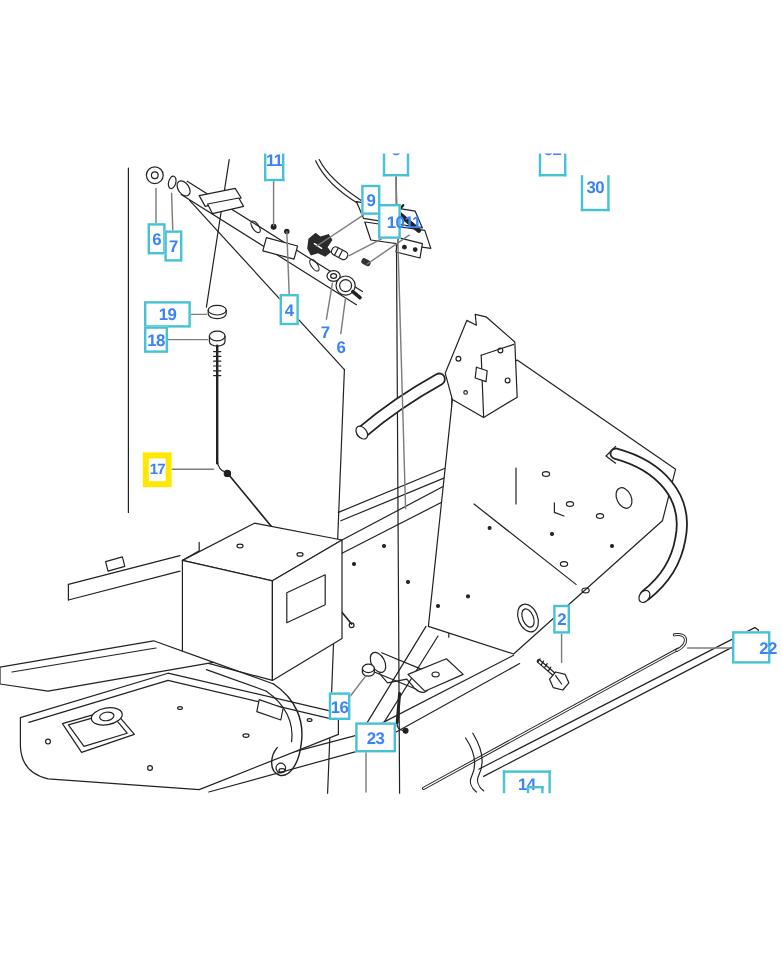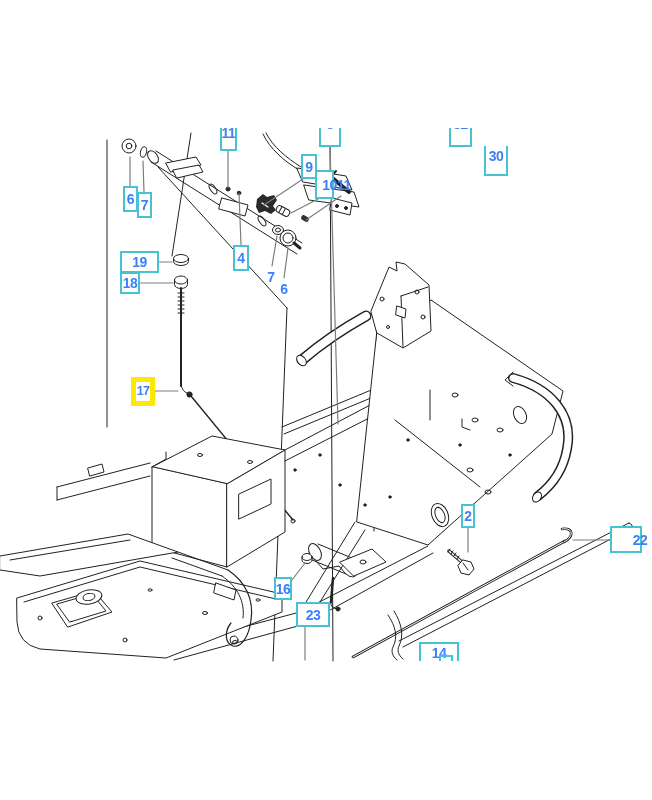--- a/index.html
+++ b/index.html
@@ -272,21 +272,21 @@
       </div>
       <div class="plabel boxed clip-top" style="left: 484px; top: 130px; width: 24px; height: 30px; margin-top: 16px;">
         <span style="transform: translateY(-4px);">30</span>
       </div>
       <div class="plabel boxed" style="left: 120px; top: 251px; width: 39px; height: 22px;">
         <span>19</span>
       </div>
       <div class="plabel boxed" style="left: 120px; top: 272px; width: 20px; height: 22px;">
         <span>18</span>
       </div>
-      <div class="plabel highlight" style="left: 119px; top: 377px; width: 24px; height: 29px; margin-left: 12px;">
+      <div class="plabel highlight" style="left: 119px; top: 377px; width: 24px; height: 29px;">
         <span>17</span>
       </div>
       <div class="plabel boxed" style="left: 461px; top: 504px; width: 14px; height: 24px;">
         <span>2</span>
       </div>
       <div class="plabel boxed" style="left: 610px; top: 526px; width: 20px; height: 27px; padding-left: 28px;">
         <span>22</span>
       </div>
       <div class="plabel boxed" style="left: 274px; top: 577px; width: 18px; height: 23px;">
         <span>16</span>

